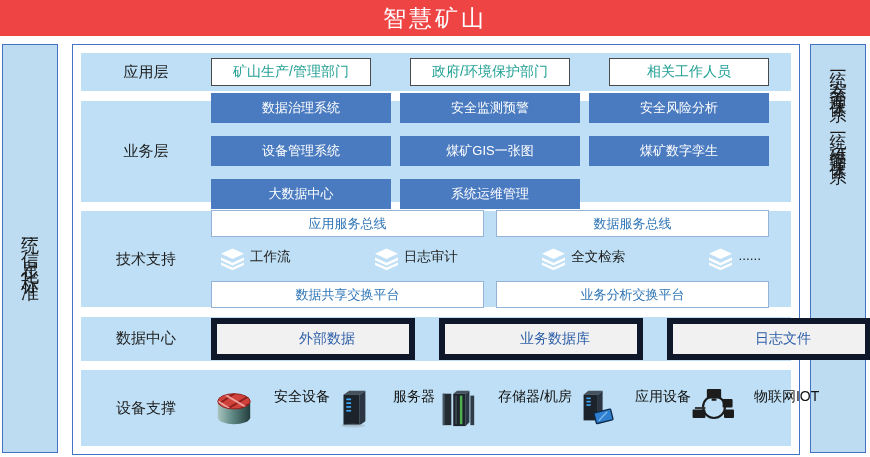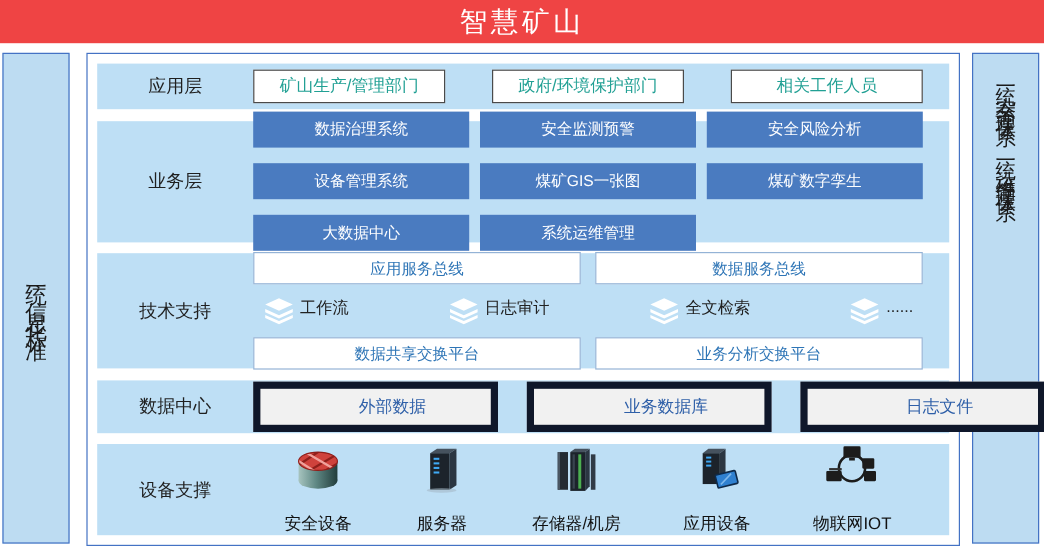--- a/index.html
+++ b/index.html
@@ -74,21 +74,21 @@
   .layers-icon svg{display:block;}
   
   .data-boxes{display:flex;gap:24px;}
   .data-box{
     width:164px;height:30px;background:#F1F1F1;border:6px solid #0f172a;
     color:#2E5FA8;font-size:14px;
     display:flex;align-items:center;justify-content:center;padding-left:28px;
   }
   
   .dev-row{display:flex;justify-content:space-around;align-items:flex-end;}
-  .dev-item{display:flex;flex-direction:column;align-items:center;gap:17px;}
+  .dev-item{display:flex;flex-direction:row;gap:17px;}
   .dev-label{font-size:14px;color:#111;white-space:nowrap;}
   .dev-icon svg{display:block;}
 </style>
 </head>
 <body>
 
 <header class="banner">
   <span>智慧矿山</span>
 </header>
 

